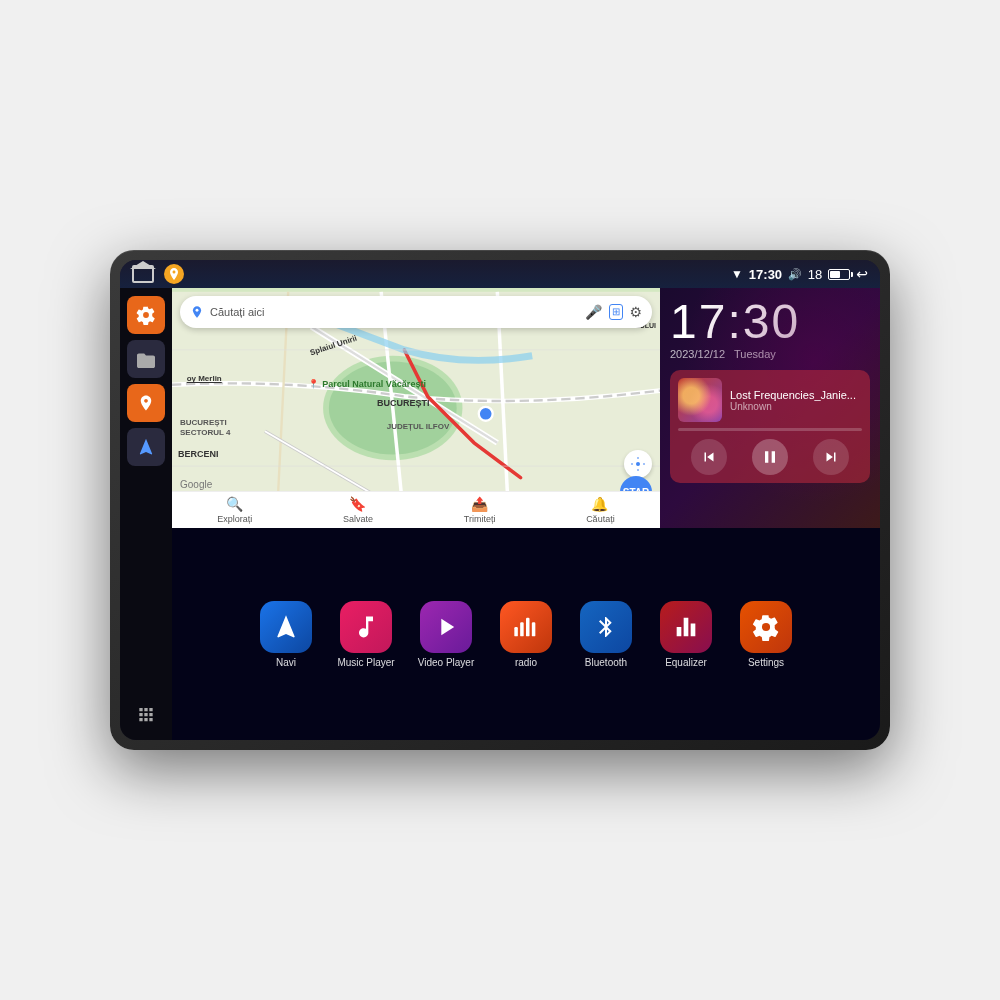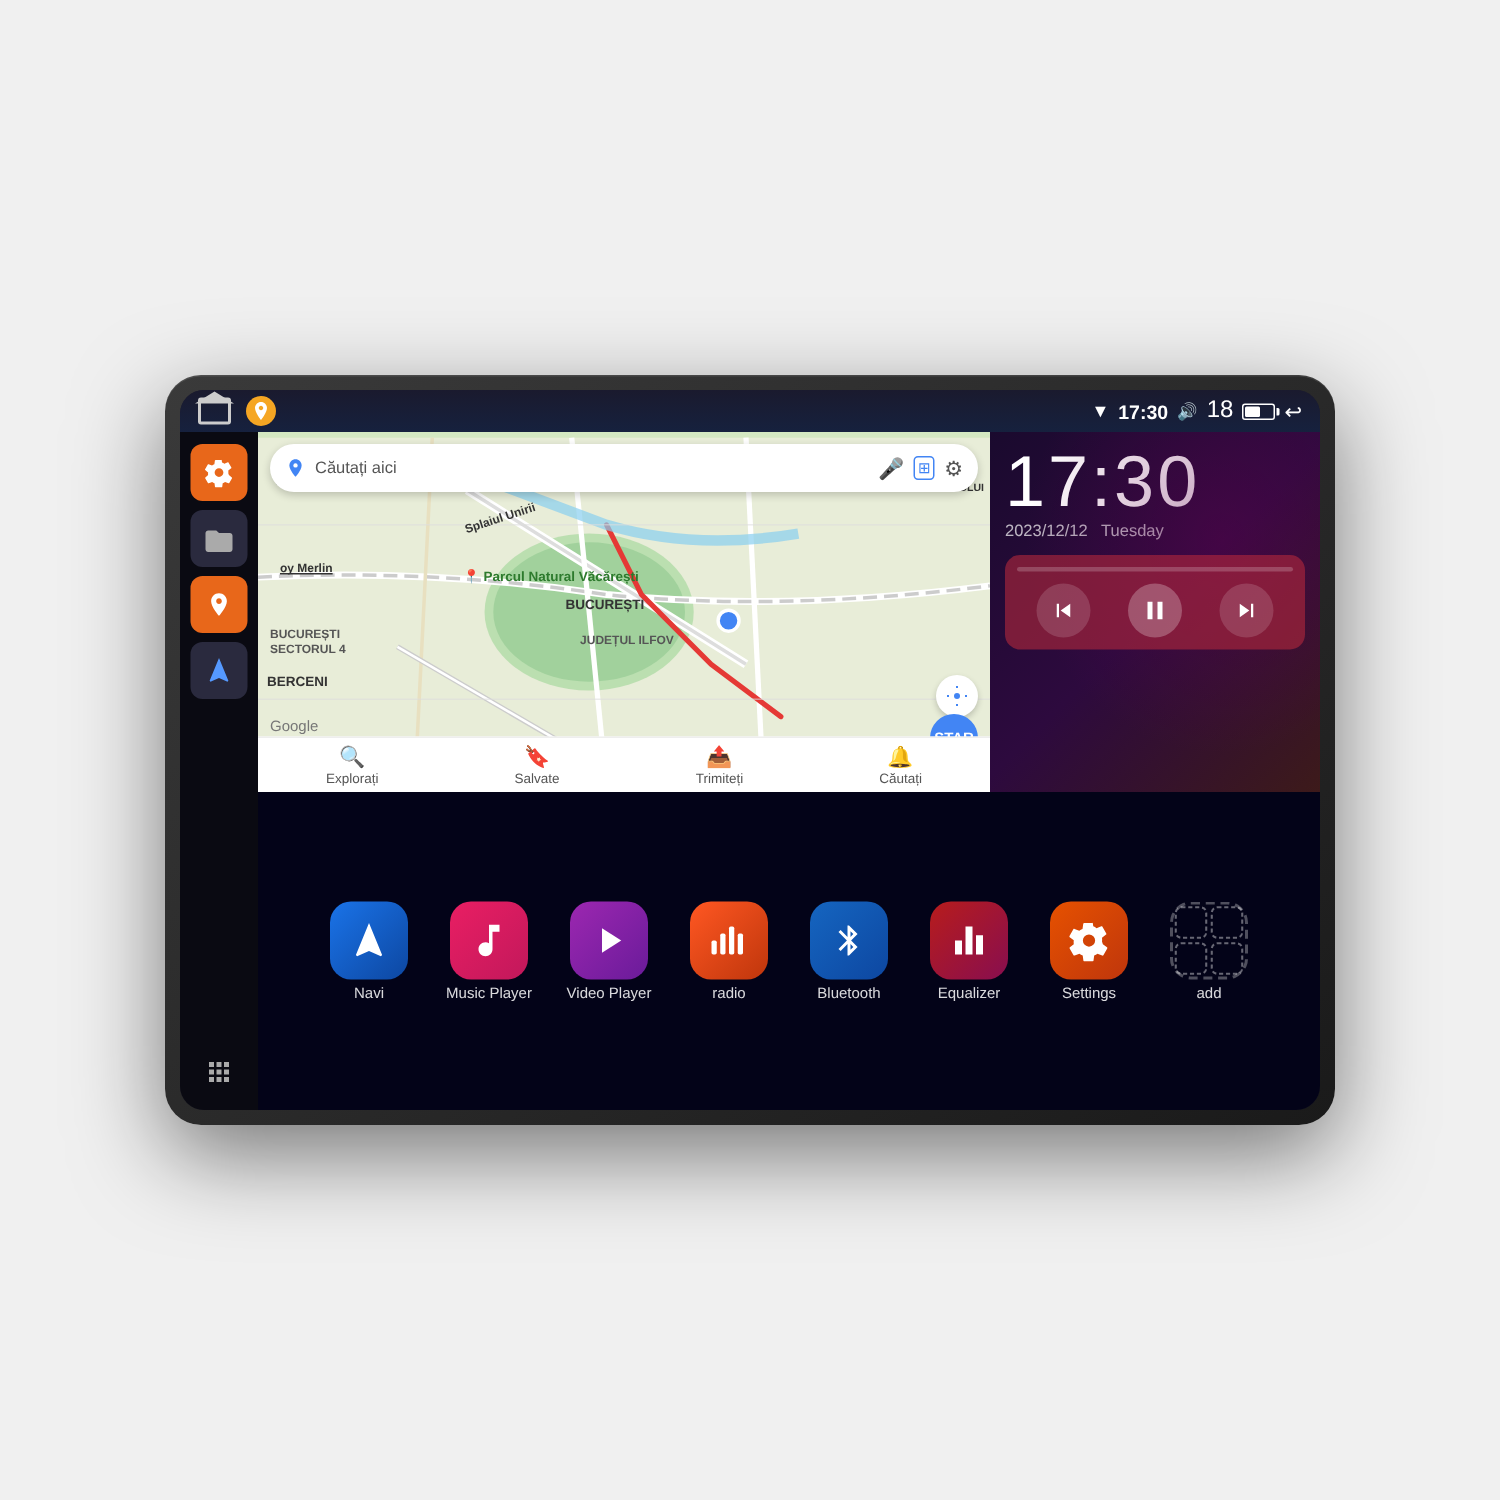--- a/index.html
+++ b/index.html
@@ -485,21 +485,21 @@
           <svg width="10" height="12" viewBox="0 0 10 12" fill="white">
             <path d="M5 0C2.8 0 1 1.8 1 4c0 3 4 8 4 8s4-5 4-8C9 1.8 7.2 0 5 0zm0 5.5C4.2 5.5 3.5 4.8 3.5 4S4.2 2.5 5 2.5 6.5 3.2 6.5 4 5.8 5.5 5 5.5z"></path>
           </svg>
         </div>
       </div>
       <div class="status-right">
 
         <span style="font-size:12px;">▼</span>
         <span style="font-size:13px; font-weight:600;">17:30</span>
         <span>🔊</span>
-        <span style="font-size:16px;">18</span>
+        <span style="font-size:13px;">18</span>
         <div class="battery-icon">
           <div class="battery-fill"></div>
         </div>
         <span style="font-size:14px; cursor:pointer;">↩</span>
       </div>
     </div>
 
     <div class="main-area">
 
       <div class="left-sidebar">
@@ -629,20 +629,29 @@
             <div class="clock-display">
               <span>17:30</span>
             </div>
             <div class="date-display">
               <span>2023/12/12</span>
               &nbsp;
               <span>Tuesday</span>
             </div>
 
             <div class="music-player">
+              <div class="music-top">
+                <div class="album-art">
+                  <div class="album-art-inner"></div>
+                </div>
+                <div class="music-info">
+                  <div class="music-title">Lost Frequencies_Janie...</div>
+                  <div class="music-artist">Unknown</div>
+                </div>
+              </div>
               <div class="music-progress"></div>
               <div class="music-controls">
                 <div class="ctrl-btn">
                   <svg width="18" height="18" viewBox="0 0 24 24" fill="white">
                     <path d="M6 6h2v12H6zm3.5 6l8.5 6V6z"></path>
                   </svg>
                 </div>
                 <div class="ctrl-btn play">
                   <svg width="20" height="20" viewBox="0 0 24 24" fill="white">
                     <path d="M6 19h4V5H6v14zm8-14v14h4V5h-4z"></path>
@@ -721,32 +730,20 @@
 
             <div class="app-item">
               <div class="app-icon settings">
                 <svg width="28" height="28" viewBox="0 0 24 24" fill="white">
                   <path d="M12 15.5A3.5 3.5 0 018.5 12 3.5 3.5 0 0112 8.5a3.5 3.5 0 013.5 3.5 3.5 3.5 0 01-3.5 3.5m7.43-2.92c.04-.34.07-.68.07-1.08s-.03-.73-.07-1.08l2.32-1.82c.21-.16.27-.44.13-.67l-2.2-3.82c-.14-.22-.42-.3-.65-.22l-2.74 1.1c-.57-.44-1.18-.8-1.86-1.08l-.41-2.92C14.25 2.18 14 2 13.72 2h-4.4C9 2 8.75 2.18 8.71 2.48L8.3 5.4c-.68.28-1.3.64-1.86 1.08L3.7 5.38c-.24-.08-.51 0-.65.22L.85 9.42c-.14.23-.07.51.13.67L3.3 11.9c-.04.35-.07.7-.07 1.1s.03.73.07 1.08L1.08 15.9c-.21.16-.27.44-.13.67l2.2 3.82c.14.22.42.3.65.22l2.74-1.1c.57.44 1.18.8 1.86 1.08l.41 2.92C9 23.82 9.25 24 9.56 24h4.4c.31 0 .56-.18.6-.48l.41-2.92c.68-.28 1.3-.64 1.86-1.08l2.74 1.1c.24.08.51 0 .65-.22l2.2-3.82c.14-.23.07-.51-.13-.67l-2.36-1.82z"></path>
                 </svg>
               </div>
               <span class="app-label">Settings</span>
             </div>
 
-            <div class="app-item">
-              <div class="app-icon add" style="position:relative;">
-
-                <svg width="48" height="48" viewBox="0 0 52 52" fill="none">
-                  <rect x="2" y="2" width="22" height="22" rx="4" stroke="rgba(255,255,255,0.4)" stroke-width="1.5" stroke-dasharray="3,2" fill="none"></rect>
-                  <rect x="28" y="2" width="22" height="22" rx="4" stroke="rgba(255,255,255,0.4)" stroke-width="1.5" stroke-dasharray="3,2" fill="none"></rect>
-                  <rect x="2" y="28" width="22" height="22" rx="4" stroke="rgba(255,255,255,0.4)" stroke-width="1.5" stroke-dasharray="3,2" fill="none"></rect>
-                  <rect x="28" y="28" width="22" height="22" rx="4" stroke="rgba(255,255,255,0.4)" stroke-width="1.5" stroke-dasharray="3,2" fill="none"></rect>
-                </svg>
-              </div>
-              <span class="app-label">add</span>
-            </div>
 
           </div>
         </div>
 
       </div>
     </div>
   </div>
 </div>
 
 </body></html>

